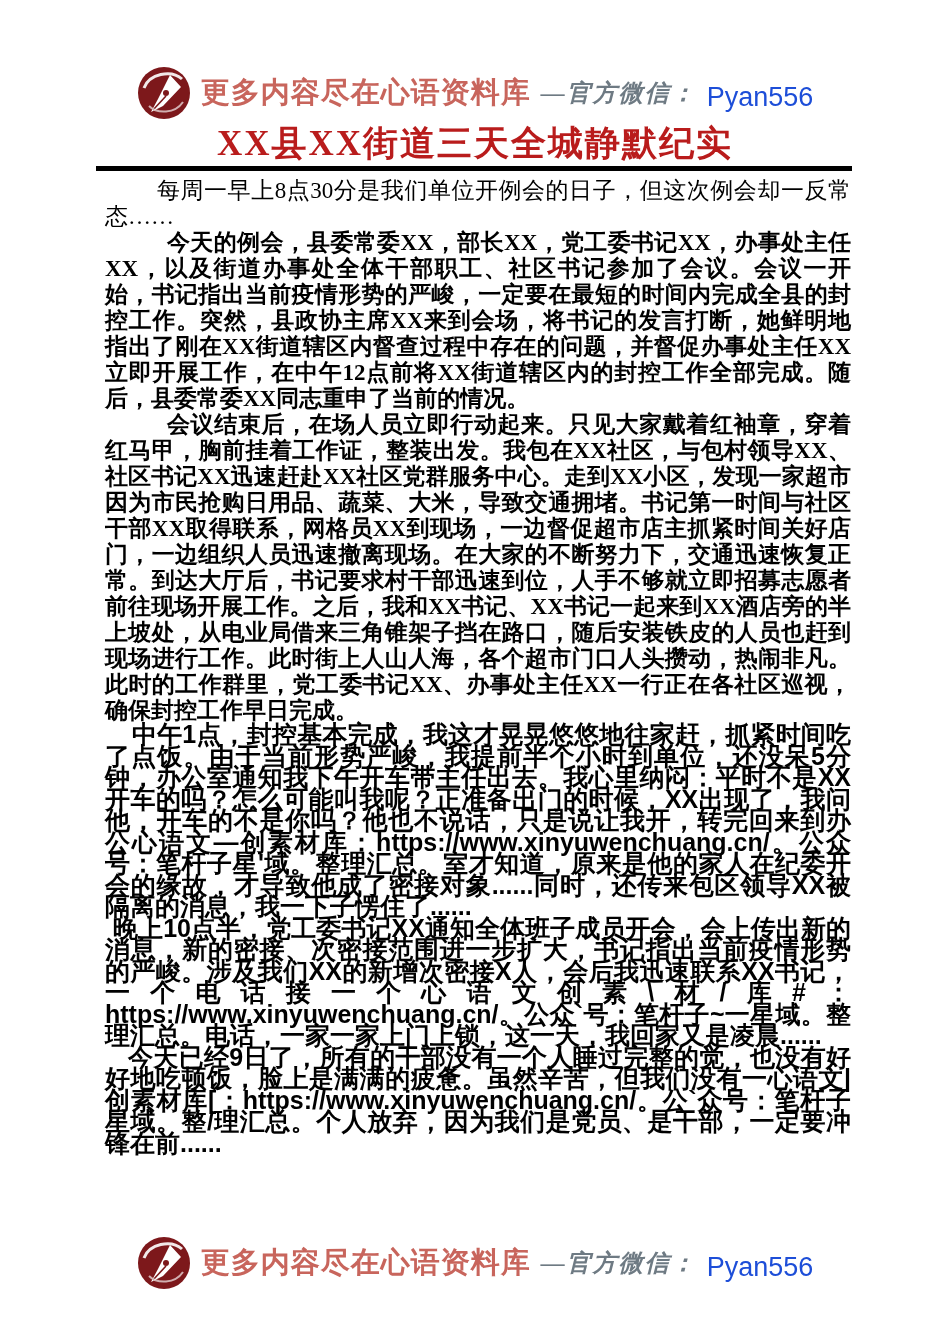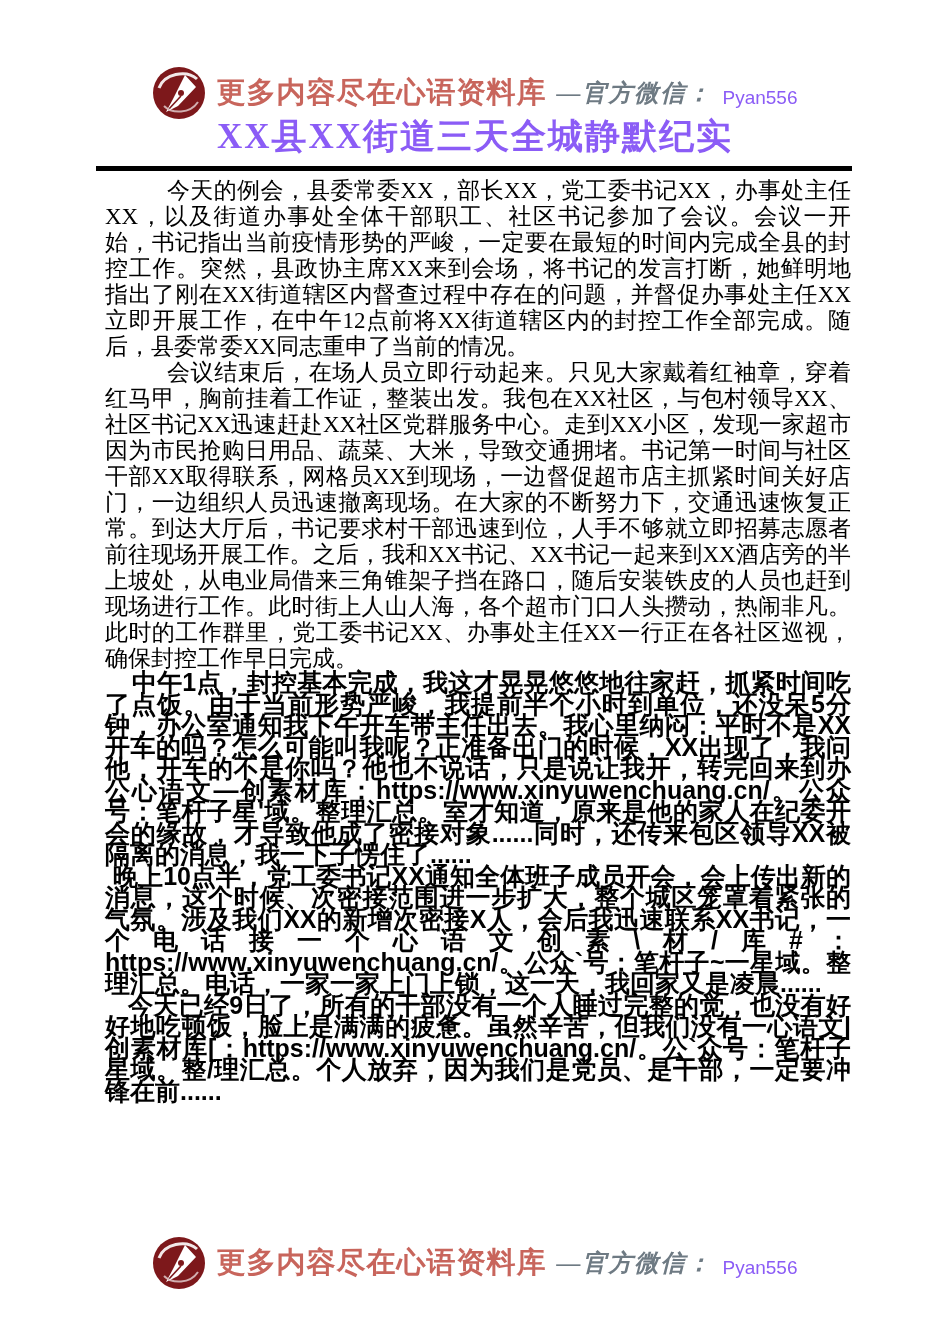--- a/index.html
+++ b/index.html
@@ -34,41 +34,41 @@
     font-family: "Liberation Serif", "DejaVu Serif", serif;
     font-style: italic;
     font-weight: 600;
     font-size: 24px;
     color: #6e7a83;
     letter-spacing: 2px;
     white-space: nowrap;
   }
   .brand-account {
     font-family: "Liberation Sans", "DejaVu Sans", sans-serif;
-    font-size: 19px;
-    color: #8b5cf6;
+    font-size: 27px;
+    color: #1d4ed8;
     white-space: nowrap;
     margin-top: 9px;
   }
   .header { position: absolute; top: 66px; left: 0; }
   .footer { position: absolute; top: 1236px; left: 0; }
 
   
   .doc-title {
     position: absolute;
-    top: 116px;
+    top: 123px;
     left: 0;
     width: 100%;
     margin: 0;
     text-align: center;
     font-family: "Liberation Serif", "DejaVu Serif", serif;
     font-size: 35px;
     line-height: 42px;
     font-weight: 700;
-    color: #8b5cf6;
+    color: #b91c1c;
     letter-spacing: 2px;
   }
   .title-rule {
     position: absolute;
     top: 166px;
     left: 96px;
     width: 756px;
     height: 5px;
     background: #000000;
   }
@@ -88,21 +88,21 @@
     text-align: justify;
   }
   .ht {
     font-family: "Liberation Sans", "DejaVu Sans", sans-serif;
     font-weight: 700;
     font-size: 25px;
     line-height: 21.5px;
     text-align: justify;
   }
   .ind-52 { text-indent: 52px; }
-  .ind-62 { text-indent: 62px; }
+  .ind-62 { text-indent: 62px; font-weight: bold; }
   .ind-70 { text-indent: 70px; }
   .ind-27 { text-indent: 27px; }
   .ind-8  { text-indent: 8px; }
   .ind-23 { text-indent: 23px; }
 </style>
 </head>
 <body>
 
 <div class="page">
 
@@ -119,24 +119,25 @@
     </span>
     <span class="brand-main">更多内容尽在心语资料库</span>
     <span class="brand-wechat">—官方微信：</span>
     <span class="brand-account">Pyan556</span>
   </div>
 
   <h1 class="doc-title">XX县XX街道三天全城静默纪实</h1>
   <div class="title-rule"></div>
 
   <div class="article">
+    <p class="fs ind-52">每周一早上8点30分是我们单位开例会的日子，但这次例会却一反常态……</p>
     <p class="fs ind-62">今天的例会，县委常委XX，部长XX，党工委书记XX，办事处主任XX，以及街道办事处全体干部职工、社区书记参加了会议。会议一开始，书记指出当前疫情形势的严峻，一定要在最短的时间内完成全县的封控工作。突然，县政协主席XX来到会场，将书记的发言打断，她鲜明地指出了刚在XX街道辖区内督查过程中存在的问题，并督促办事处主任XX立即开展工作，在中午12点前将XX街道辖区内的封控工作全部完成。随后，县委常委XX同志重申了当前的情况。</p>
     <p class="fs ind-62">会议结束后，在场人员立即行动起来。只见大家戴着红袖章，穿着红马甲，胸前挂着工作证，整装出发。我包在XX社区，与包村领导XX、社区书记XX迅速赶赴XX社区党群服务中心。走到XX小区，发现一家超市因为市民抢购日用品、蔬菜、大米，导致交通拥堵。书记第一时间与社区干部XX取得联系，网格员XX到现场，一边督促超市店主抓紧时间关好店门，一边组织人员迅速撤离现场。在大家的不断努力下，交通迅速恢复正常。到达大厅后，书记要求村干部迅速到位，人手不够就立即招募志愿者前往现场开展工作。之后，我和XX书记、XX书记一起来到XX酒店旁的半上坡处，从电业局借来三角锥架子挡在路口，随后安装铁皮的人员也赶到现场进行工作。此时街上人山人海，各个超市门口人头攒动，热闹非凡。此时的工作群里，党工委书记XX、办事处主任XX一行正在各社区巡视，确保封控工作早日完成。</p>
     <p class="ht ind-27">中午1点，封控基本完成，我这才晃晃悠悠地往家赶，抓紧时间吃了点饭。由于当前形势严峻，我提前半个小时到单位，还没呆5分钟，办公室通知我下午开车带主任出去。我心里纳闷：平时不是XX开车的吗？怎么可能叫我呢？正准备出门的时候，XX出现了，我问他，开车的不是你吗？他也不说话，只是说让我开，转完回来到办公心语文—创素材库：https://www.xinyuwenchuang.cn/。公众号：笔杆子星'域。整理汇总。室才知道，原来是他的家人在纪委开会的缘故，才导致他成了密接对象......同时，还传来包区领导XX被隔离的消息，我一下子愣住了......</p>
-    <p class="ht ind-8">晚上10点半，党工委书记XX通知全体班子成员开会，会上传出新的消息，这个时候、次密接范围进一步扩大，整个城区笼罩着紧张的气氛。涉及我们XX的新增次密接X人，会后我迅速联系XX书记，一个电话接一个心语文创素\材/库#：https://www.xinyuwenchuang.cn/。公众`号：笔杆子~一星域。整理汇总。电话，一家一家上门上锁，这一天，我回家又是凌晨......</p>
+    <p class="ht ind-8">晚上10点半，党工委书记XX通知全体班子成员开会，会上传出新的消息，新的密接、次密接范围进一步扩大，书记指出当前疫情形势的严峻。涉及我们XX的新增次密接X人，会后我迅速联系XX书记，一个电话接一个心语文创素\材/库#：https://www.xinyuwenchuang.cn/。公众`号：笔杆子~一星域。整理汇总。电话，一家一家上门上锁，这一天，我回家又是凌晨......</p>
     <p class="ht ind-23">今天已经9日了，所有的干部没有一个人睡过完整的觉，也没有好好地吃顿饭，脸上是满满的疲惫。虽然辛苦，但我们没有一心语文|创素材库[：https://www.xinyuwenchuang.cn/。公`众号：笔杆子星域。整/理汇总。个人放弃，因为我们是党员、是干部，一定要冲锋在前......</p>
   </div>
 
   <div class="brandbar footer">
     <span class="logo">
       <svg width="54" height="54" viewBox="0 0 54 54" aria-hidden="true">
         <circle cx="27" cy="27" r="26" fill="#7d181b"></circle>
         <path d="M7 22 C12 8, 34 3, 45 13" stroke="#ffffff" stroke-width="3" fill="none" opacity="0.9"></path>
         <path d="M33 9 L44 21 L26 40 L14 46 L21 33 Z" fill="#ffffff"></path>
         <circle cx="29" cy="27" r="3" fill="#7d181b"></circle>

